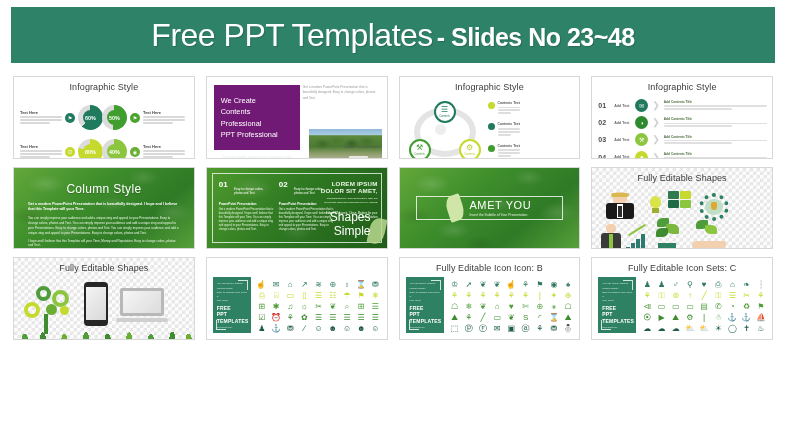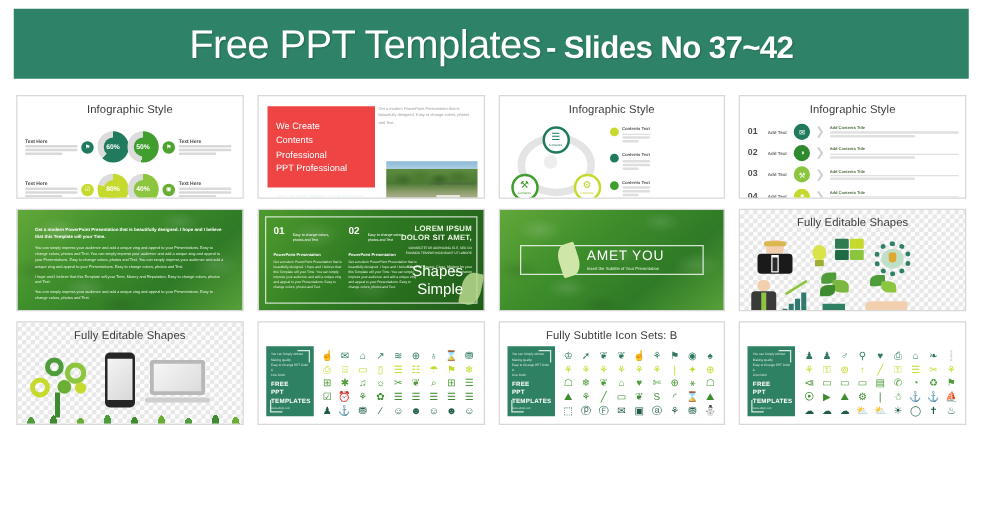--- a/index.html
+++ b/index.html
@@ -93,21 +93,21 @@
     font-size:5px; color:#fff;
   }
   .ttxt { width: 42px; }
   .ttxt .th { font-size: 4px; font-weight: 700; color:#444; margin-bottom:1px; }
   .ttxt .tl { height:2px; background:#d9d9d9; margin:1.2px 0; border-radius:1px; }
   .ttxt .tl.s { width: 72%; }
 
   
   .s2-panel {
     position:absolute; left:7px; top:8px; width:86px; bottom:8px;
-    background:#ef4444; color:#fff; padding:10px 7px;
+    background:#701a75; color:#fff; padding:10px 7px;
   }
   .s2-panel h4 { font-size:7.4px; font-weight:400; line-height:1.55; }
   .s2-body { margin-top:14px; font-size:3.6px; line-height:1.65; text-align:center; color:#e3f0ea; }
   .s2-right { position:absolute; left:96px; right:5px; top:8px; bottom:8px; }
   .s2-lines { font-size:3.2px; color:#9a9a9a; line-height:1.7; }
   .s2-photo {
     position:absolute; left:6px; right:0; top:44px; height:44px;
     background:
       linear-gradient(to bottom, #8fb9d8 0%, #a9cde2 14%, #5d8a3e 15%, #4c7a33 40%, #8a9c68 55%, #b5b39a 70%, #9aa882 100%);
   }
@@ -227,21 +227,21 @@
     align-items:center; justify-items:center;
   }
   .iconsgrid span { font-size:8px; line-height:1; }
 </style>
 </head>
 <body>
 
 <div id="banner">
   <div id="banner-text">
     <span class="big">Free PPT Templates</span>
-    <span class="small">- Slides No 37~42</span>
+    <span class="small">- Slides No 23~48</span>
   </div>
 </div>
 
 <div id="grid">
 
   <div class="slide">
     <div class="slide-title">Infographic Style</div>
     <div class="donut-wrap">
 
       <div class="dgrp" style="left:6px; top:6px;">
@@ -408,20 +408,21 @@
           <div class="h">Add Contents Title</div>
           <div class="l"></div>
             <div class="l s"></div>
         </div>
       </div>
     </div>
   </div>
 
   <div class="slide leafbg">
     <div class="s5">
+      <h3>Column  Style</h3>
       <div class="lead">Get a modern PowerPoint  Presentation that is beautifully designed. I hope and I believe that this Template will your Time.</div>
       <div class="para">You can simply impress your audience and add a unique zing and appeal to your Presentations. Easy to change colors, photos and Text. You can simply impress your audience and add a unique zing and appeal to your Presentations. Easy to change colors, photos and Text. You can simply impress your audience and add a unique zing and appeal to your Presentations. Easy to change colors, photos and Text.</div>
       <div class="para">I hope and I believe that this Template will your Time, Money and Reputation. Easy to change colors, photos and Text.</div>
       <div class="para">You can simply impress your audience and add a unique zing and appeal to your Presentations. Easy to change colors, photos and Text.</div>
     </div>
   </div>
 
   <div class="slide leafbg-dark">
     <div class="s6frame"></div>
     <div class="s6col" style="left:12px;">
@@ -614,21 +615,21 @@
         <span style="color: rgb(31, 92, 69);">∕</span>
         <span style="color: rgb(31, 92, 69);">☺</span>
         <span style="color: rgb(31, 92, 69);">☻</span>
         <span style="color: rgb(31, 92, 69);">☺</span>
         <span style="color: rgb(31, 92, 69);">☻</span>
         <span style="color: rgb(31, 92, 69);">☺</span>
       </div>
   </div>
 
   <div class="slide">
-    <div class="slide-title">Fully Subtitle Icon Sets: B</div>
+    <div class="slide-title">Fully Editable Icon Icon: B</div>
     <div class="iconpanel">
       <div class="corner"></div>
       <div class="corner2"></div>
       <div class="note" style="white-space:pre-line">You can Simply without Making quality.
 Easy to Change PPT Color &amp;
 Line Color</div>
       <div>
         <div class="brand" style="white-space:pre-line">FREE
 PPT
 TEMPLATES</div>
@@ -678,20 +679,21 @@
         <span style="color: rgb(31, 92, 69);">✉</span>
         <span style="color: rgb(31, 92, 69);">▣</span>
         <span style="color: rgb(31, 92, 69);">ⓐ</span>
         <span style="color: rgb(31, 92, 69);">⚘</span>
         <span style="color: rgb(31, 92, 69);">⛃</span>
         <span style="color: rgb(31, 92, 69);">⛄</span>
       </div>
   </div>
 
   <div class="slide">
+    <div class="slide-title">Fully Editable Icon Sets: C</div>
     <div class="iconpanel">
       <div class="corner"></div>
       <div class="corner2"></div>
       <div class="note" style="white-space:pre-line">You can Simply without Making quality.
 Easy to Change PPT Color &amp;
 Line Color</div>
       <div>
         <div class="brand" style="white-space:pre-line">FREE
 PPT
 TEMPLATES</div>

